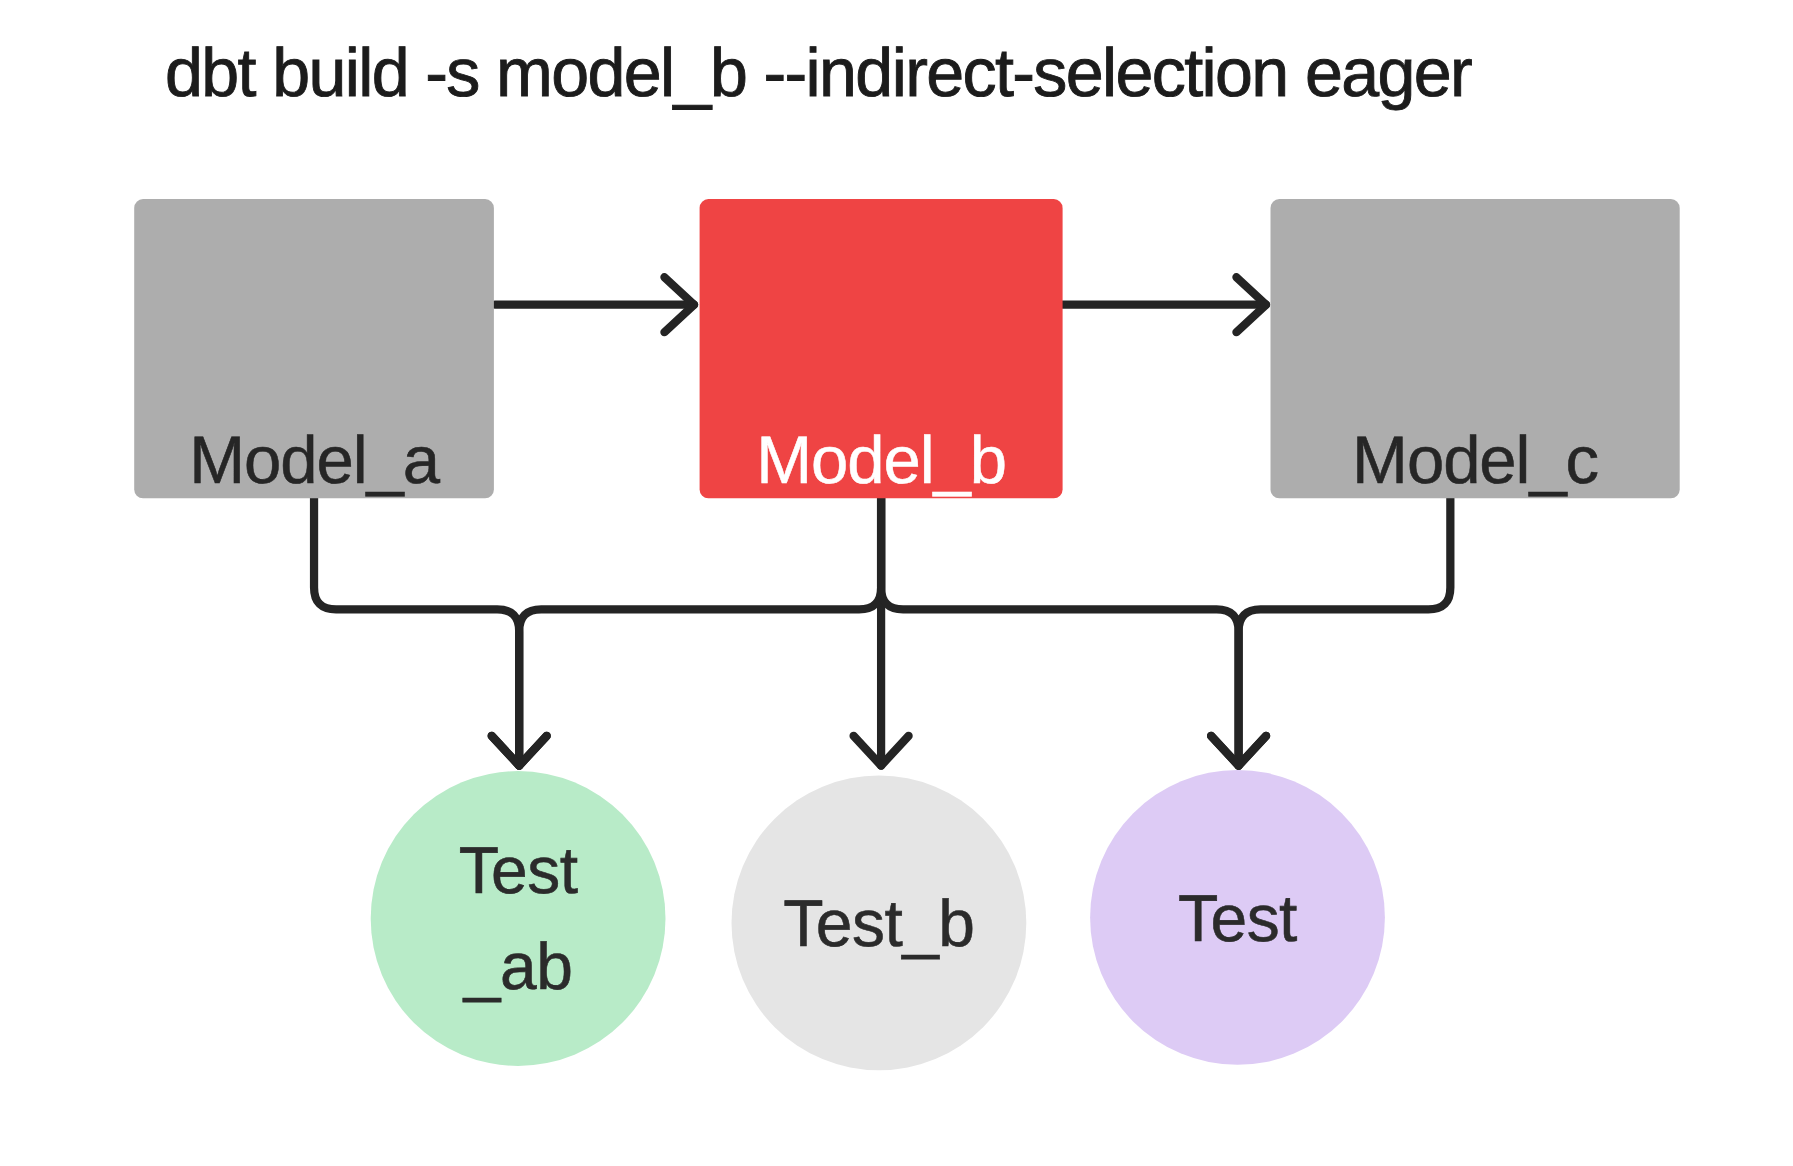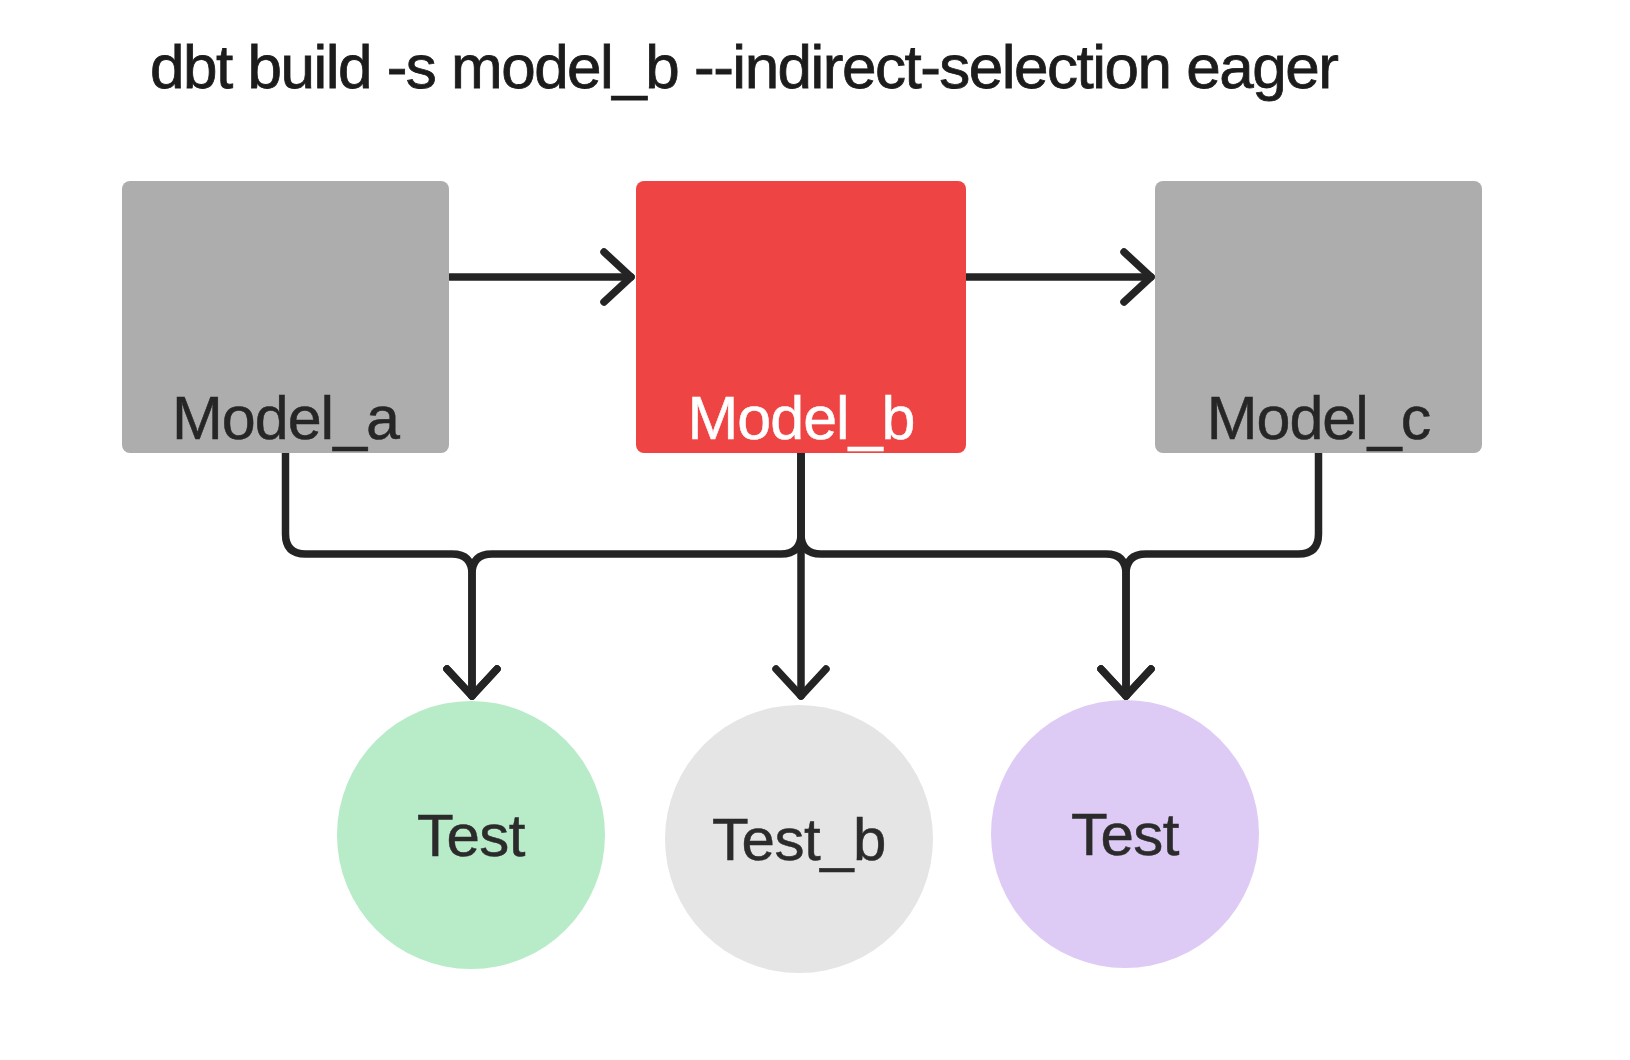--- a/index.html
+++ b/index.html
@@ -3,21 +3,21 @@
 <meta charset="utf-8">
 <style>
   html,body{margin:0;padding:0;}
   body{width:1630px;height:1060px;background:#ffffff;font-family:"Liberation Sans",sans-serif;position:relative;overflow:hidden;}
   .canvas{position:absolute;left:0;top:1px;width:1630px;height:1060px;}
   .title{position:absolute;left:150px;top:30px;font-size:62px;font-weight:400;letter-spacing:-1.5px;white-space:nowrap;-webkit-text-stroke:0.8px currentColor;}
   .model{position:absolute;top:140px;height:272px;border-radius:8px;display:flex;align-items:flex-end;justify-content:center;font-size:61px;margin-top:40px;}
   .model span{-webkit-text-stroke:0.5px currentColor;letter-spacing:-1px;}
   .model-a{left:122px;width:327px;}
   .model-b{left:636px;width:330px;}
-  .model-c{left:1155px;width:327px;}
+  .model-c{left:1155px;width:372px;}
   .test{position:absolute;width:268px;height:268px;border-radius:50%;display:flex;flex-direction:column;align-items:center;justify-content:center;font-size:60px;text-align:center;}
   .test span{line-height:87px;-webkit-text-stroke:0.5px currentColor;letter-spacing:-0.5px;}
   .test-ab{left:337px;top:700px;}
   .test-b{left:665px;top:704px;}
   .test-bc{left:991px;top:699px;}
   svg.edges{position:absolute;left:0;top:0;}
   .edge,.arrowhead{fill:none;stroke:#242424;stroke-width:7.5;stroke-linecap:round;stroke-linejoin:round;}
 </style>
 </head>
 <body>
@@ -46,20 +46,21 @@
   </div>
   <div class="model model-b" style="background-color: #ef4444; color: rgb(255, 255, 255);">
     <span>Model_b</span>
   </div>
   <div class="model model-c" style="background-color: rgb(173, 173, 173); color: rgb(38, 38, 38);">
     <span>Model_c</span>
   </div>
 
   <div class="test test-ab" style="background-color: rgb(184, 235, 200); color: rgb(43, 43, 43);">
     <span>Test</span>
+    <span>_ab</span>
   </div>
   <div class="test test-b" style="background-color: #e5e5e5; color: rgb(43, 43, 43);">
     <span>Test_b</span>
     <span></span>
   </div>
   <div class="test test-bc" style="background-color: rgb(221, 203, 245); color: rgb(43, 43, 43);">
     <span>Test</span>
   </div>
 
 </div>

